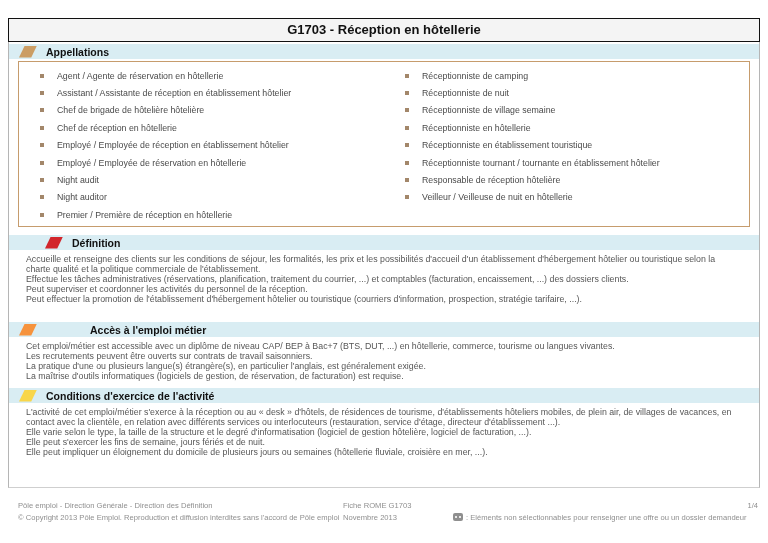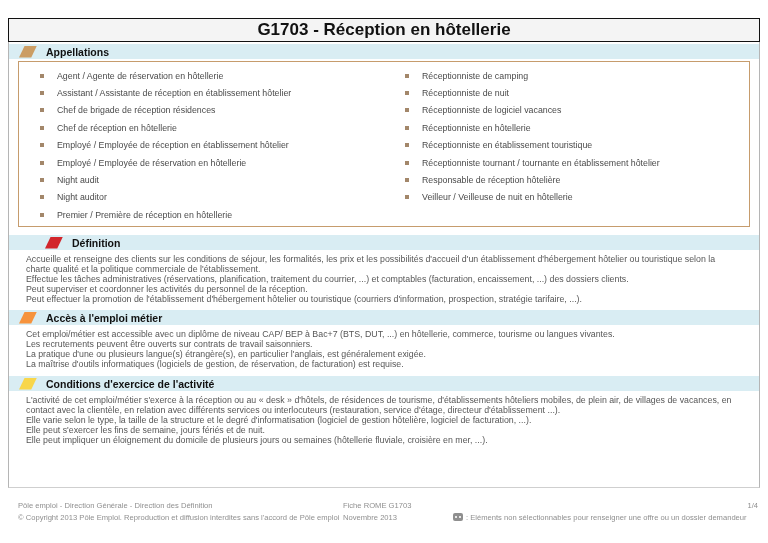--- a/index.html
+++ b/index.html
@@ -7,21 +7,21 @@
   body {
     width:768px; height:543px;
     font-family:"Liberation Sans", sans-serif;
     position:relative; overflow:hidden;
   }
   .page { width:768px; height:543px; padding:18px 8px 0 8px; }
 
   .title-box {
     border:1px solid #111; background:#f4f4f4;
     height:24px; line-height:22px; text-align:center;
-    font-size:17px; font-weight:bold; color:#111;
+    font-size:13px; font-weight:bold; color:#111;
   }
 
   .frame {
     border-left:1px solid #b5b5b5; border-right:1px solid #b5b5b5; border-bottom:1px solid #cfcfcf;
     height:446px; overflow:hidden;
   }
 
   .band {
     background:#d9edf3; height:15px; display:flex; align-items:center;
     padding-left:10px;
@@ -38,21 +38,21 @@
   }
   .col { list-style:none; flex:1 1 50%; }
   .item { display:flex; align-items:center; height:17.4px; padding-left:21px; }
   .bullet { width:4px; height:4px; background:#a3876a; margin-right:13px; flex:0 0 auto; }
   .item-text { font-size:8.8px; color:#4a4a4a; white-space:nowrap; }
 
   .paragraphs { padding:4px 20px 2px 17px; }
   .paragraphs p { font-size:8.8px; color:#565656; line-height:10px; }
 
   .mt-def { margin-top:8px;padding-left:36px; }
-  .mt-acc { margin-top:4px; }
+  .mt-acc { margin-top:16px;gap:44px; }
   .mt-con { margin-top:5px; }
 
   .footer { margin-top:12px; padding:0 2px 0 10px; display:flex; align-items:flex-start; }
   .footer, .footer * { font-size:7.6px; color:#8f8f8f; line-height:11.5px; }
   .f-left { flex:1 1 auto; }
   .f-center { width:110px; flex:0 0 auto; }
   .f-right { width:305px; flex:0 0 auto; }
   .f-page { text-align:right; }
   .f-note-row { display:flex; align-items:center; }
   .note-icon {
@@ -88,21 +88,21 @@
             <span class="item-text">Agent / Agente de réservation en hôtellerie</span>
           </li>
 
           <li class="item">
             <span class="bullet"></span>
             <span class="item-text">Assistant / Assistante de réception en établissement hôtelier</span>
           </li>
 
           <li class="item">
             <span class="bullet"></span>
-            <span class="item-text">Chef de brigade de réception résidences</span>
+            <span class="item-text">Chef de brigade de hôtelière hôtelière</span>
           </li>
 
           <li class="item">
             <span class="bullet"></span>
             <span class="item-text">Chef de réception en hôtellerie</span>
           </li>
 
           <li class="item">
             <span class="bullet"></span>
             <span class="item-text">Employé / Employée de réception en établissement hôtelier</span>
@@ -135,21 +135,21 @@
             <span class="item-text">Réceptionniste de camping</span>
           </li>
 
           <li class="item">
             <span class="bullet"></span>
             <span class="item-text">Réceptionniste de nuit</span>
           </li>
 
           <li class="item">
             <span class="bullet"></span>
-            <span class="item-text">Réceptionniste de logiciel vacances</span>
+            <span class="item-text">Réceptionniste de village semaine</span>
           </li>
 
           <li class="item">
             <span class="bullet"></span>
             <span class="item-text">Réceptionniste en hôtellerie</span>
           </li>
 
           <li class="item">
             <span class="bullet"></span>
             <span class="item-text">Réceptionniste en établissement touristique</span>

